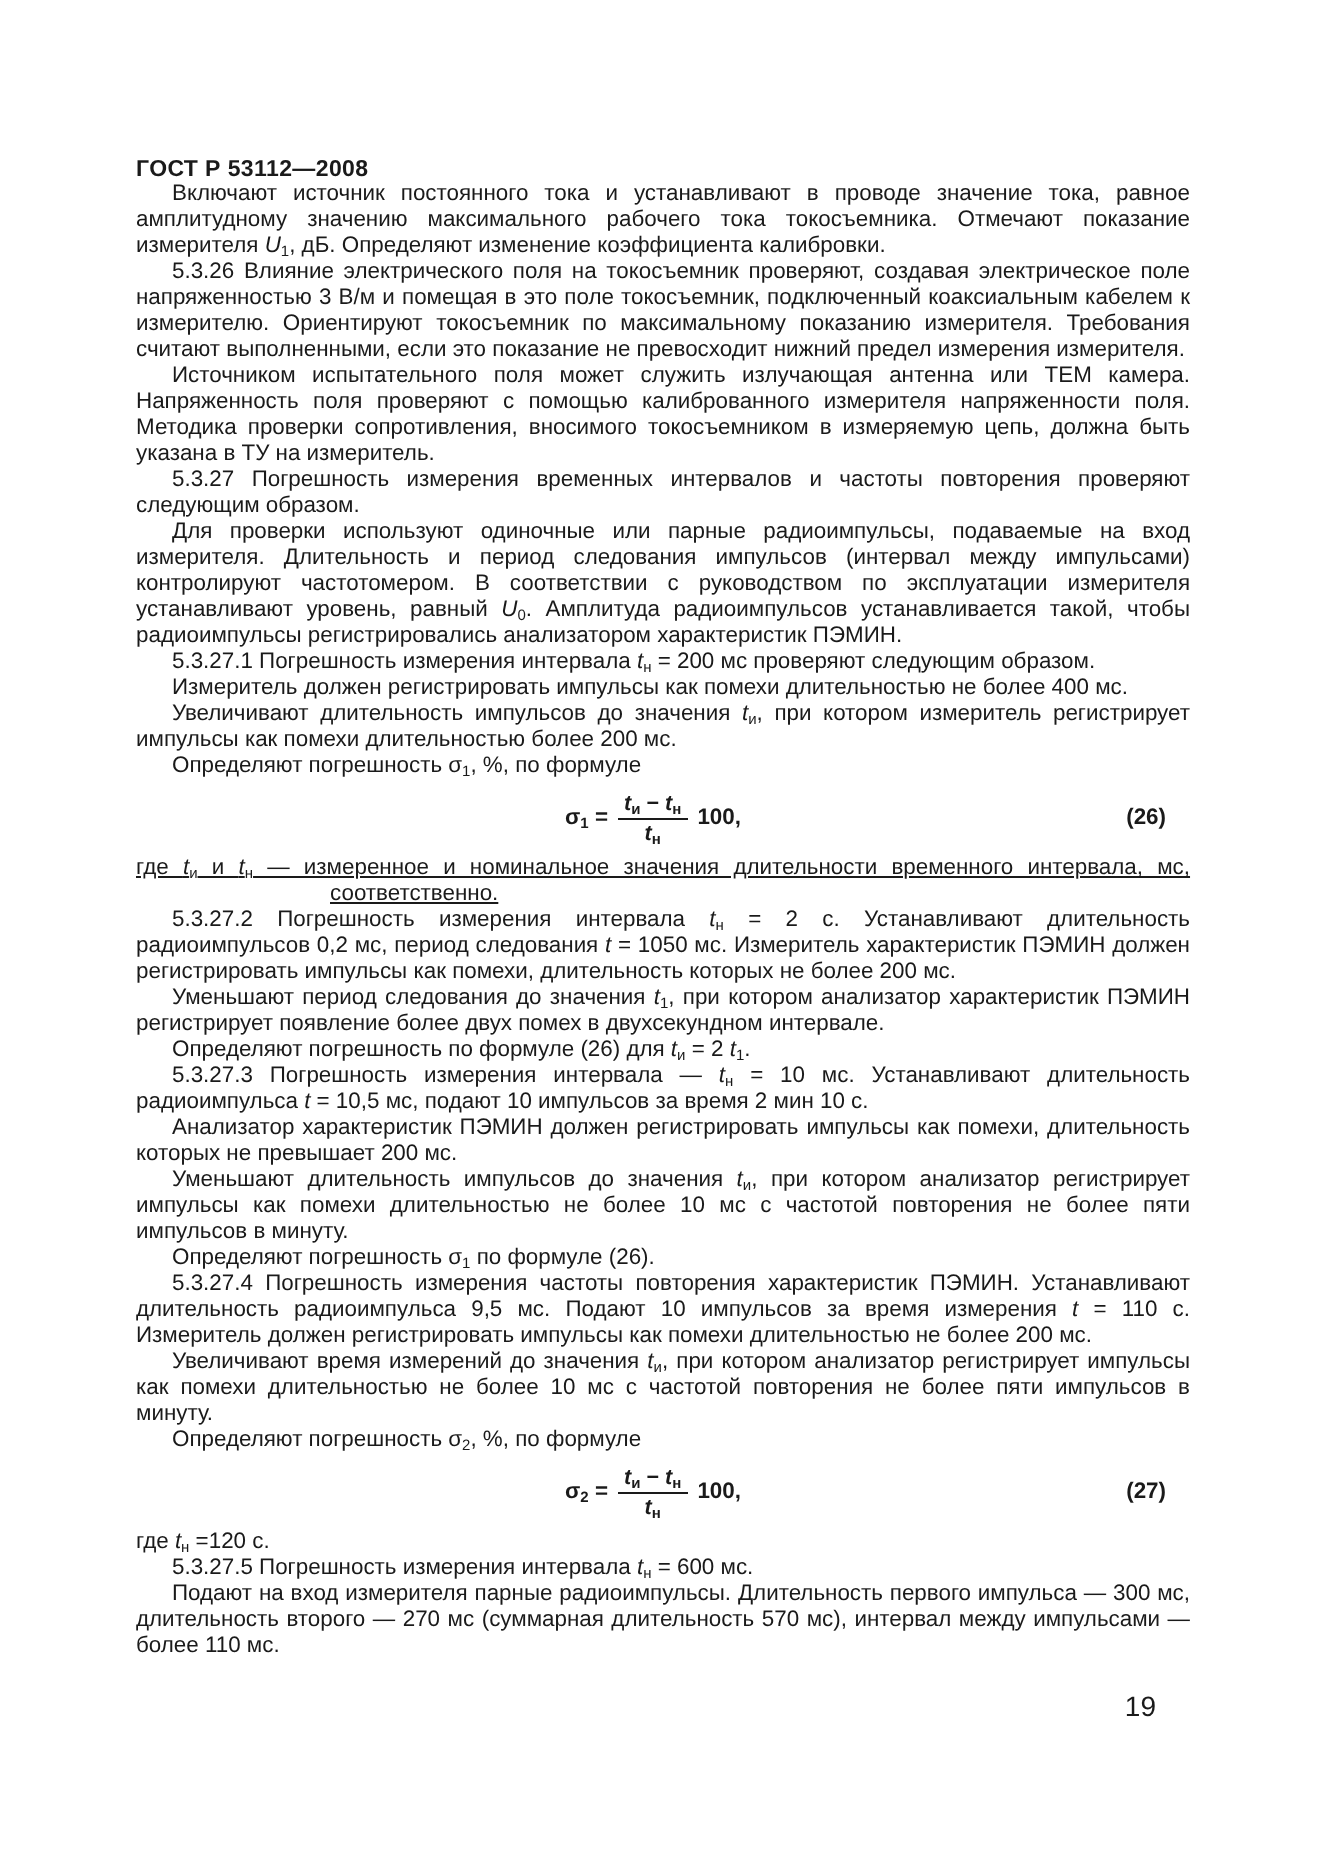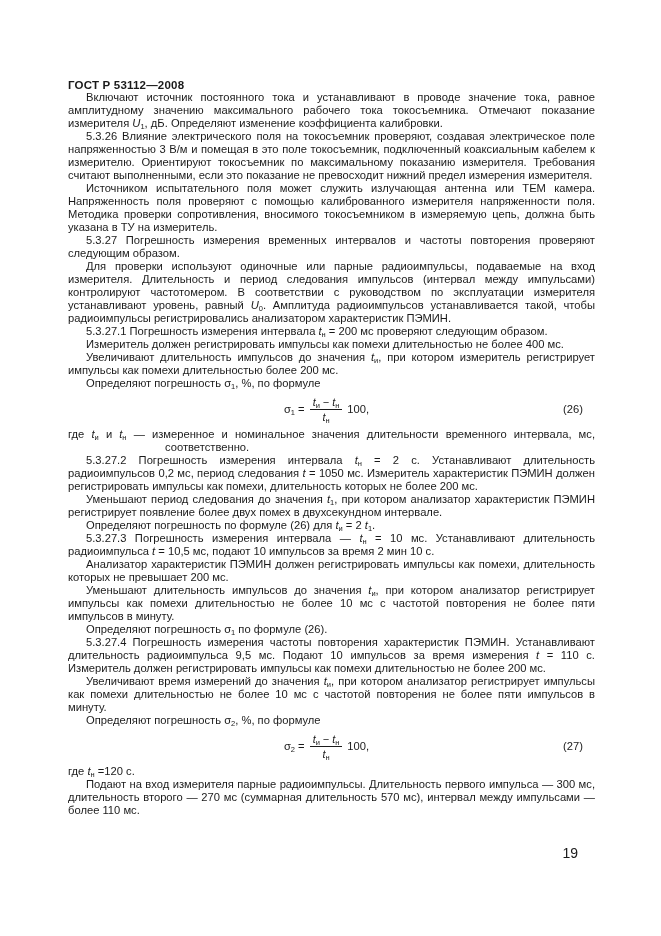--- a/index.html
+++ b/index.html
@@ -35,33 +35,34 @@
     position: absolute;
     top: 91px;
     left: 68px;
     width: 527px;
     font-size: 11.2px;
     line-height: 13px;
     text-align: justify;
   }
   .content p { margin: 0; }
   .p-indent { text-indent: 18px; }
-  .p-hang   { padding-left: 97px; text-indent: -97px; }
+  .p-hang   { padding-left: 97px; text-indent: -97px; text-decoration: underline; }
   .p-plain  { text-indent: 0; }
   sub {
     font-size: 7.5px;
     line-height: 0;
     vertical-align: -2px;
   }
   i { font-style: italic; }
   .formula-row {
     display: flex;
     align-items: center;
     margin: 6px 0 5px 0;
     text-align: left;
+    font-weight: bold;
   }
   .formula-spacer { width: 90px; flex: 0 0 auto; }
   .formula-center {
     flex: 1;
     display: flex;
     justify-content: center;
     align-items: center;
     gap: 5px;
   }
   .frac {
@@ -147,18 +148,19 @@
         <span class="frac">
           <span class="num"><i>t</i><sub>и</sub> − <i>t</i><sub>н</sub></span>
           <span class="den"><i>t</i><sub>н</sub></span>
         </span>
         <span>100,</span>
       </span>
       <span class="formula-number">(27)</span>
     </div>
 
     <p class="p-plain">где <i>t</i><sub>н</sub> =120 с.</p>
+    <p class="p-indent">5.3.27.5 Погрешность измерения интервала <i>t</i><sub>н</sub> = 600 мс.</p>
     <p class="p-indent">Подают на вход измерителя парные радиоимпульсы. Длительность первого импульса — 300 мс, длительность второго — 270 мс (суммарная длительность 570 мс), интервал между импульсами — более 110 мс.</p>
   </div>
 
   <div class="page-number">19</div>
 
 </div>
 
 </body></html>

